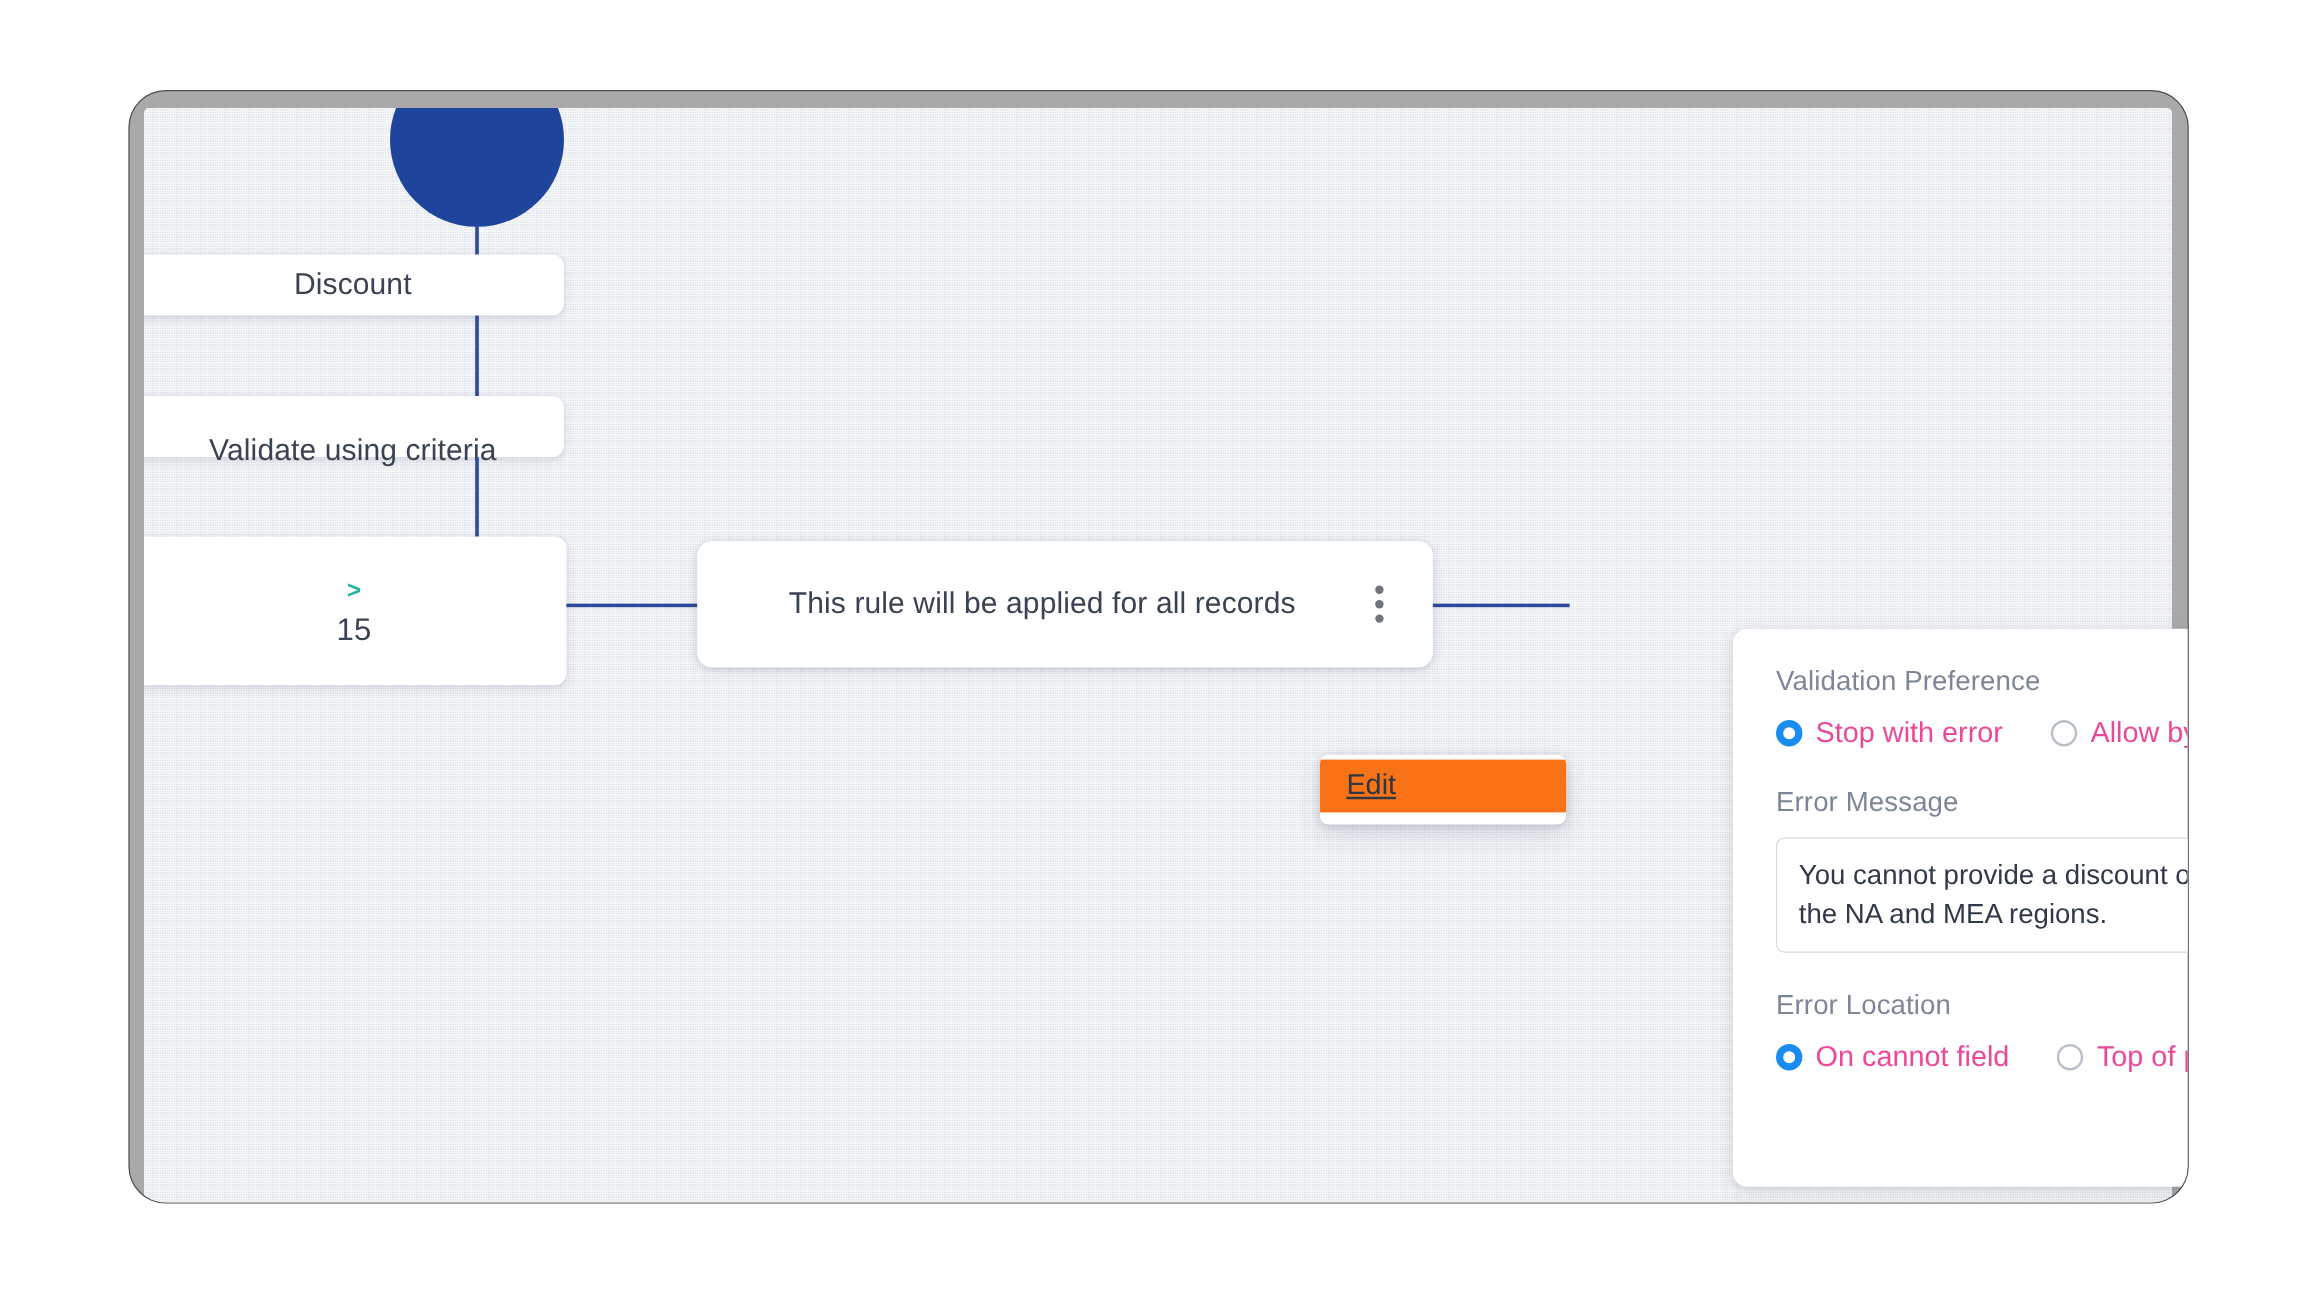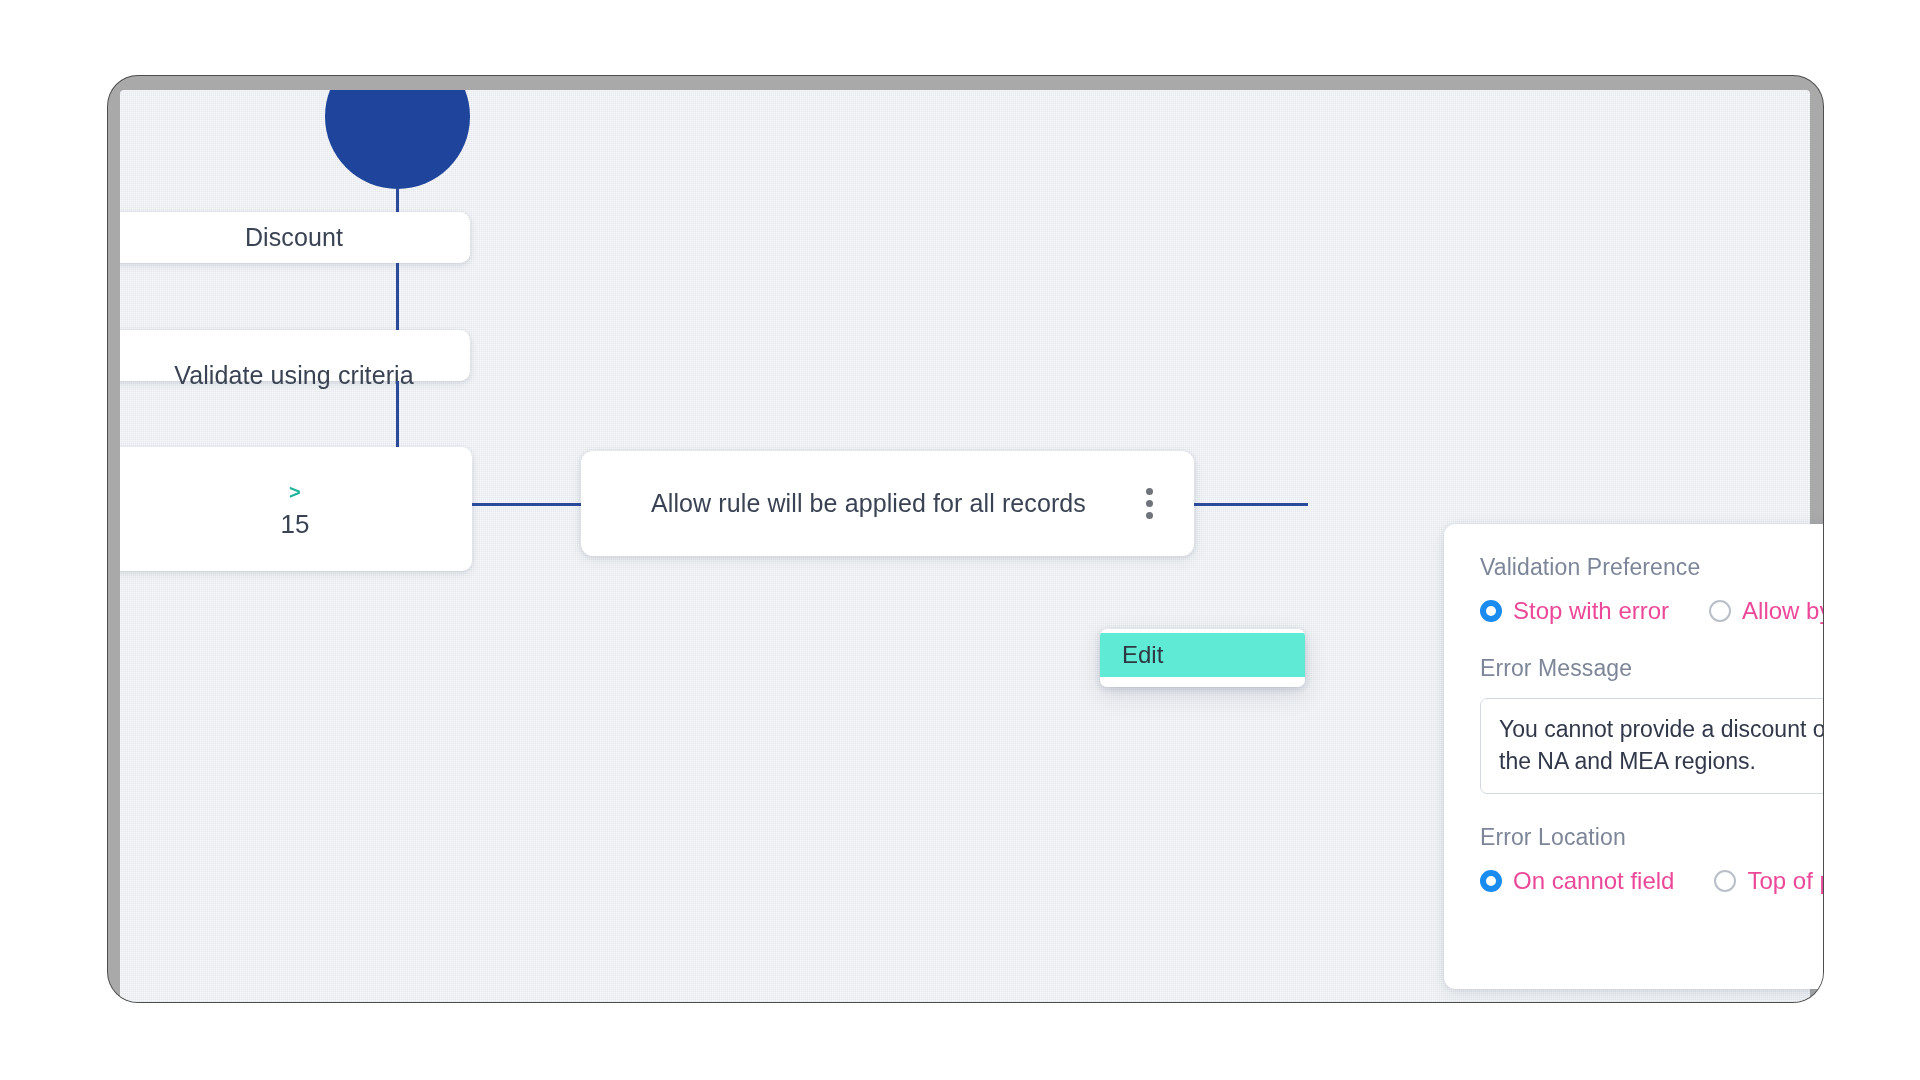--- a/index.html
+++ b/index.html
@@ -168,21 +168,21 @@
   }
   .menu-item {
     height: 44px;
     display: flex;
     align-items: center;
     padding-left: 22px;
     font-size: 24px;
     color: #2f3742;
     cursor: pointer;
   }
-  .menu-item.active { background: #5eead4; }
+  .menu-item.active { background: #f97316; text-decoration: underline; }
   .menu-item.disabled { color: #b0b4bb; cursor: default; }
 
   
   #properties-panel {
     position: absolute;
     left: 1336px;
     top: 448px;
     width: 520px;
     height: 465px;
     background: #ffffff;
@@ -267,21 +267,21 @@
     <div class="flow-line-v" style="left:276px; top:291px; height:67px;"></div>
 
     <div class="flow-card" id="card-criteria">
       <span class="operator">&gt;</span>
       <span class="value">15</span>
     </div>
 
     <div class="flow-line-h" style="left:352px; top:413px; width:110px;"></div>
 
     <div class="flow-card" id="card-rule">
-      <span class="rule-text">Allow rule will be applied for all records</span>
+      <span class="rule-text">This rule will be applied for all records</span>
       <span id="kebab-menu">
         <span></span>
         <span></span>
         <span></span>
       </span>
     </div>
 
     <div class="flow-line-h" style="left:1074px; top:413px; width:114px;"></div>
 
   </div>

